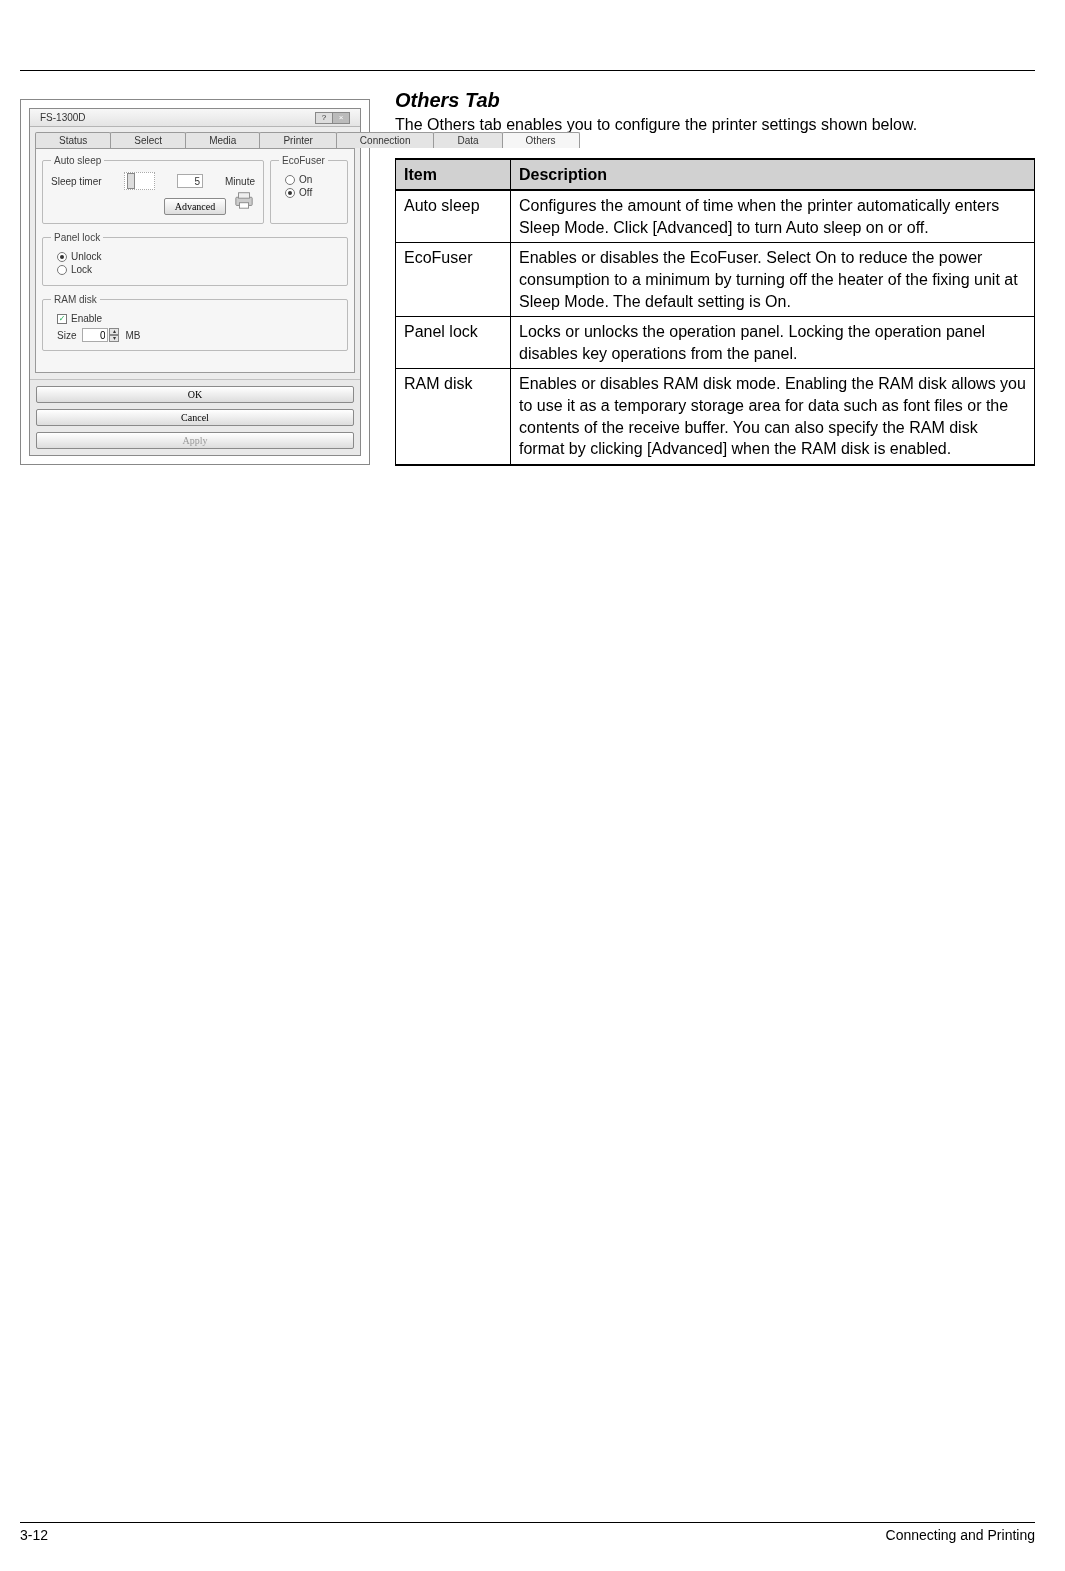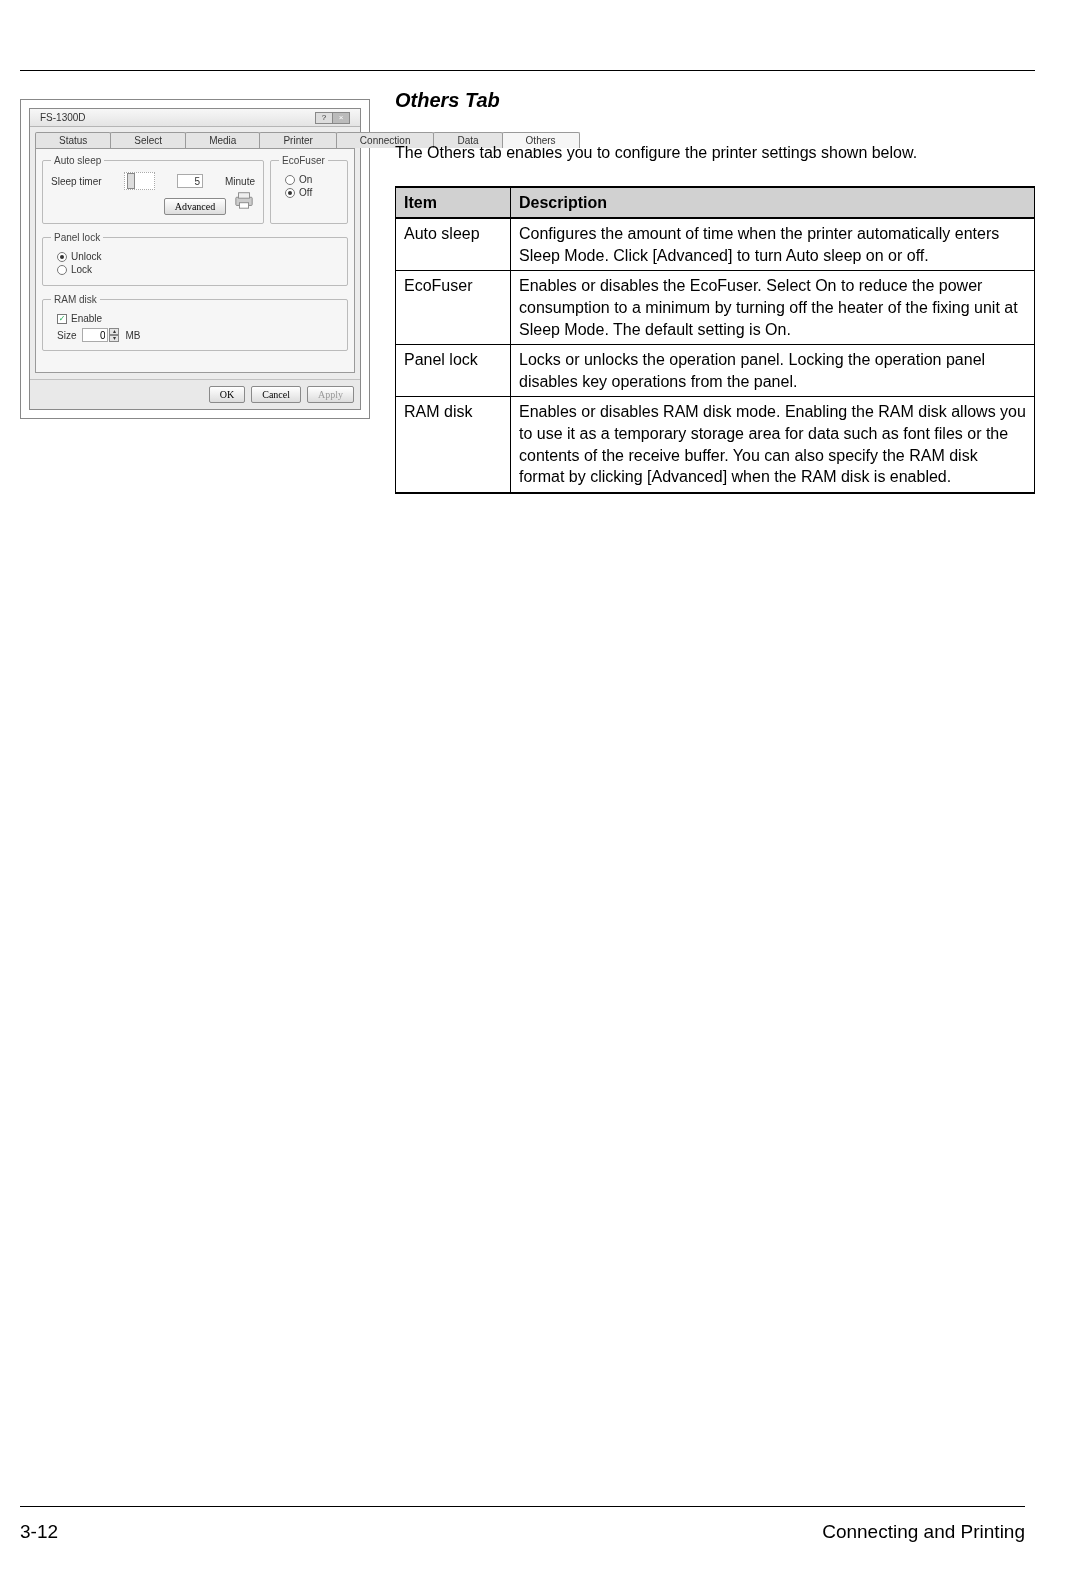--- a/index.html
+++ b/index.html
@@ -23,21 +23,21 @@
     gap: 25px;
     align-items: flex-start;
   }
   .left-col { width: 350px; flex: 0 0 350px; }
   .right-col { flex: 1; }
 
   .section-title {
     font-weight: bold;
     font-style: italic;
     font-size: 20px;
-    margin-bottom: 30px;
+    margin-bottom: 2px;
   }
   .intro-text {
     font-size: 16px;
     line-height: 1.35;
     margin-bottom: 22px;
   }
 
   
   .desc-table {
     border-collapse: collapse;
@@ -170,20 +170,21 @@
     font-family:Liberation Serif, serif;
   }
   .adv-btn { margin-top:4px; }
   .dlg-buttons {
     display:flex;
     justify-content:flex-end;
     gap:6px;
     padding:6px;
     border-top:1px solid #c0c0c0;
     background:#e9e9e9;
+    flex-direction:column;
   }
   .std-btn.disabled { color:#999; }
   .radio-row, .check-row {
     display:flex;
     align-items:center;
     gap:4px;
     margin:2px 0 2px 6px;
     font-size:10px;
   }
   .radio {
@@ -213,26 +214,26 @@
   .spinner{display:flex;align-items:center;}
   .spinner input{width:26px;height:14px;border:1px solid #aaa;font-size:10px;text-align:right;padding:0 2px;background:#fff;}
   .spinner .spins{display:flex;flex-direction:column;margin-left:1px;}
   .spinner .spins div{width:10px;height:7px;border:1px solid #888;background:#e5e5e5;font-size:6px;line-height:5px;text-align:center;}
 
   
   .footer {
     position:absolute;
     bottom:28px;
     left:20px;
-    right:40px;
+    right:30px;
     border-top:1px solid #000;
     display:flex;
     justify-content:space-between;
-    padding-top:14px;
-    font-size:19px;
+    padding-top:4px;
+    font-size:14px;
   }
 </style>
 </head>
 <body>
 
 <div class="page-content">
   <div class="topline"></div>
 
   <div class="columns">
 

